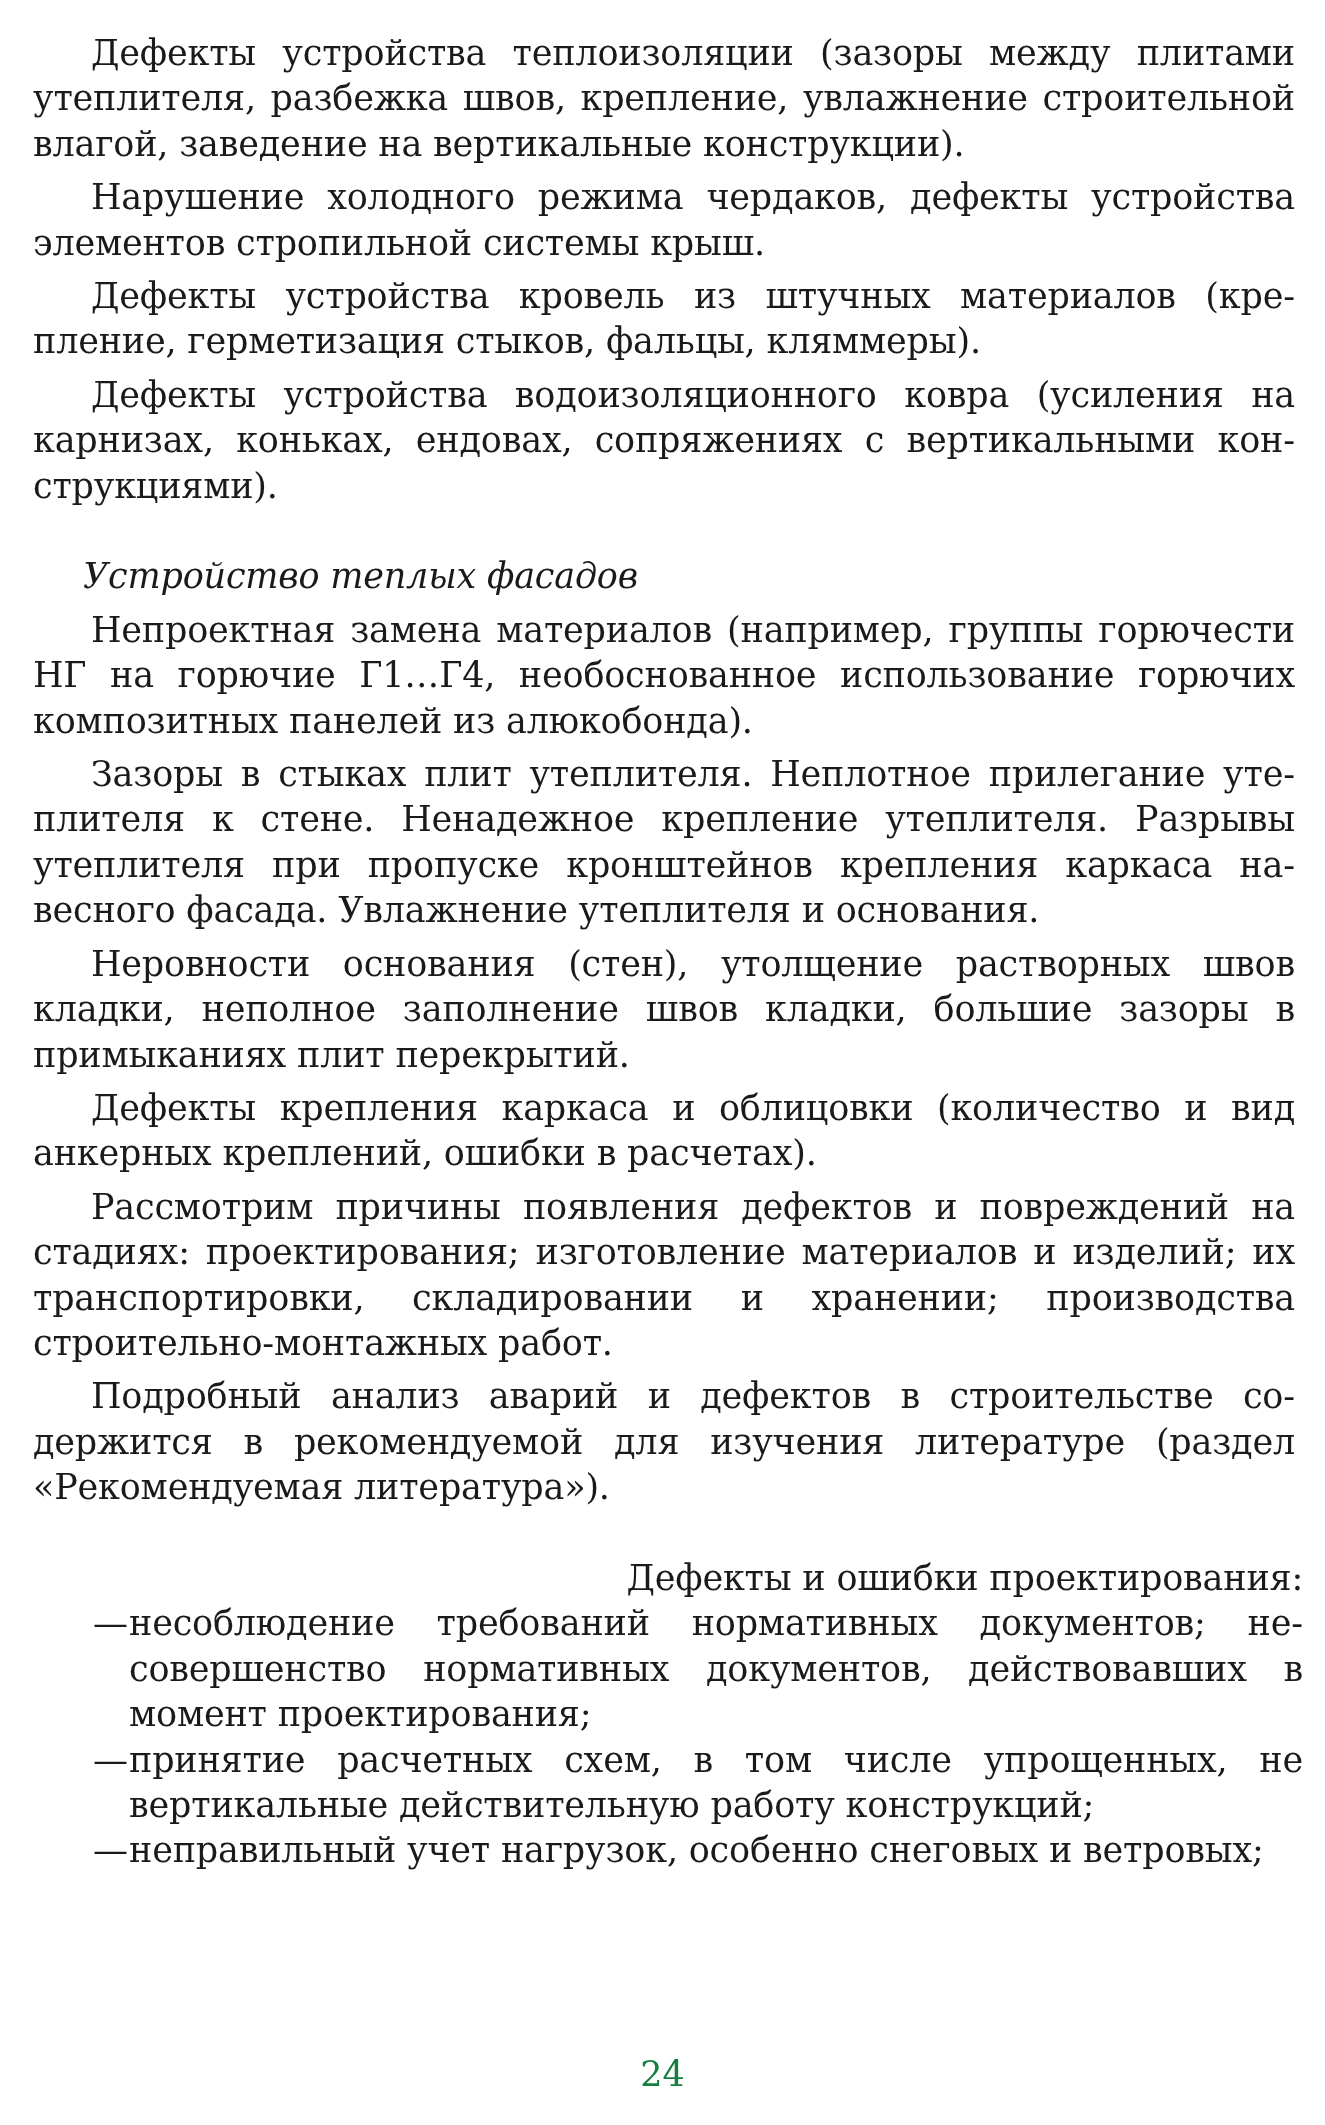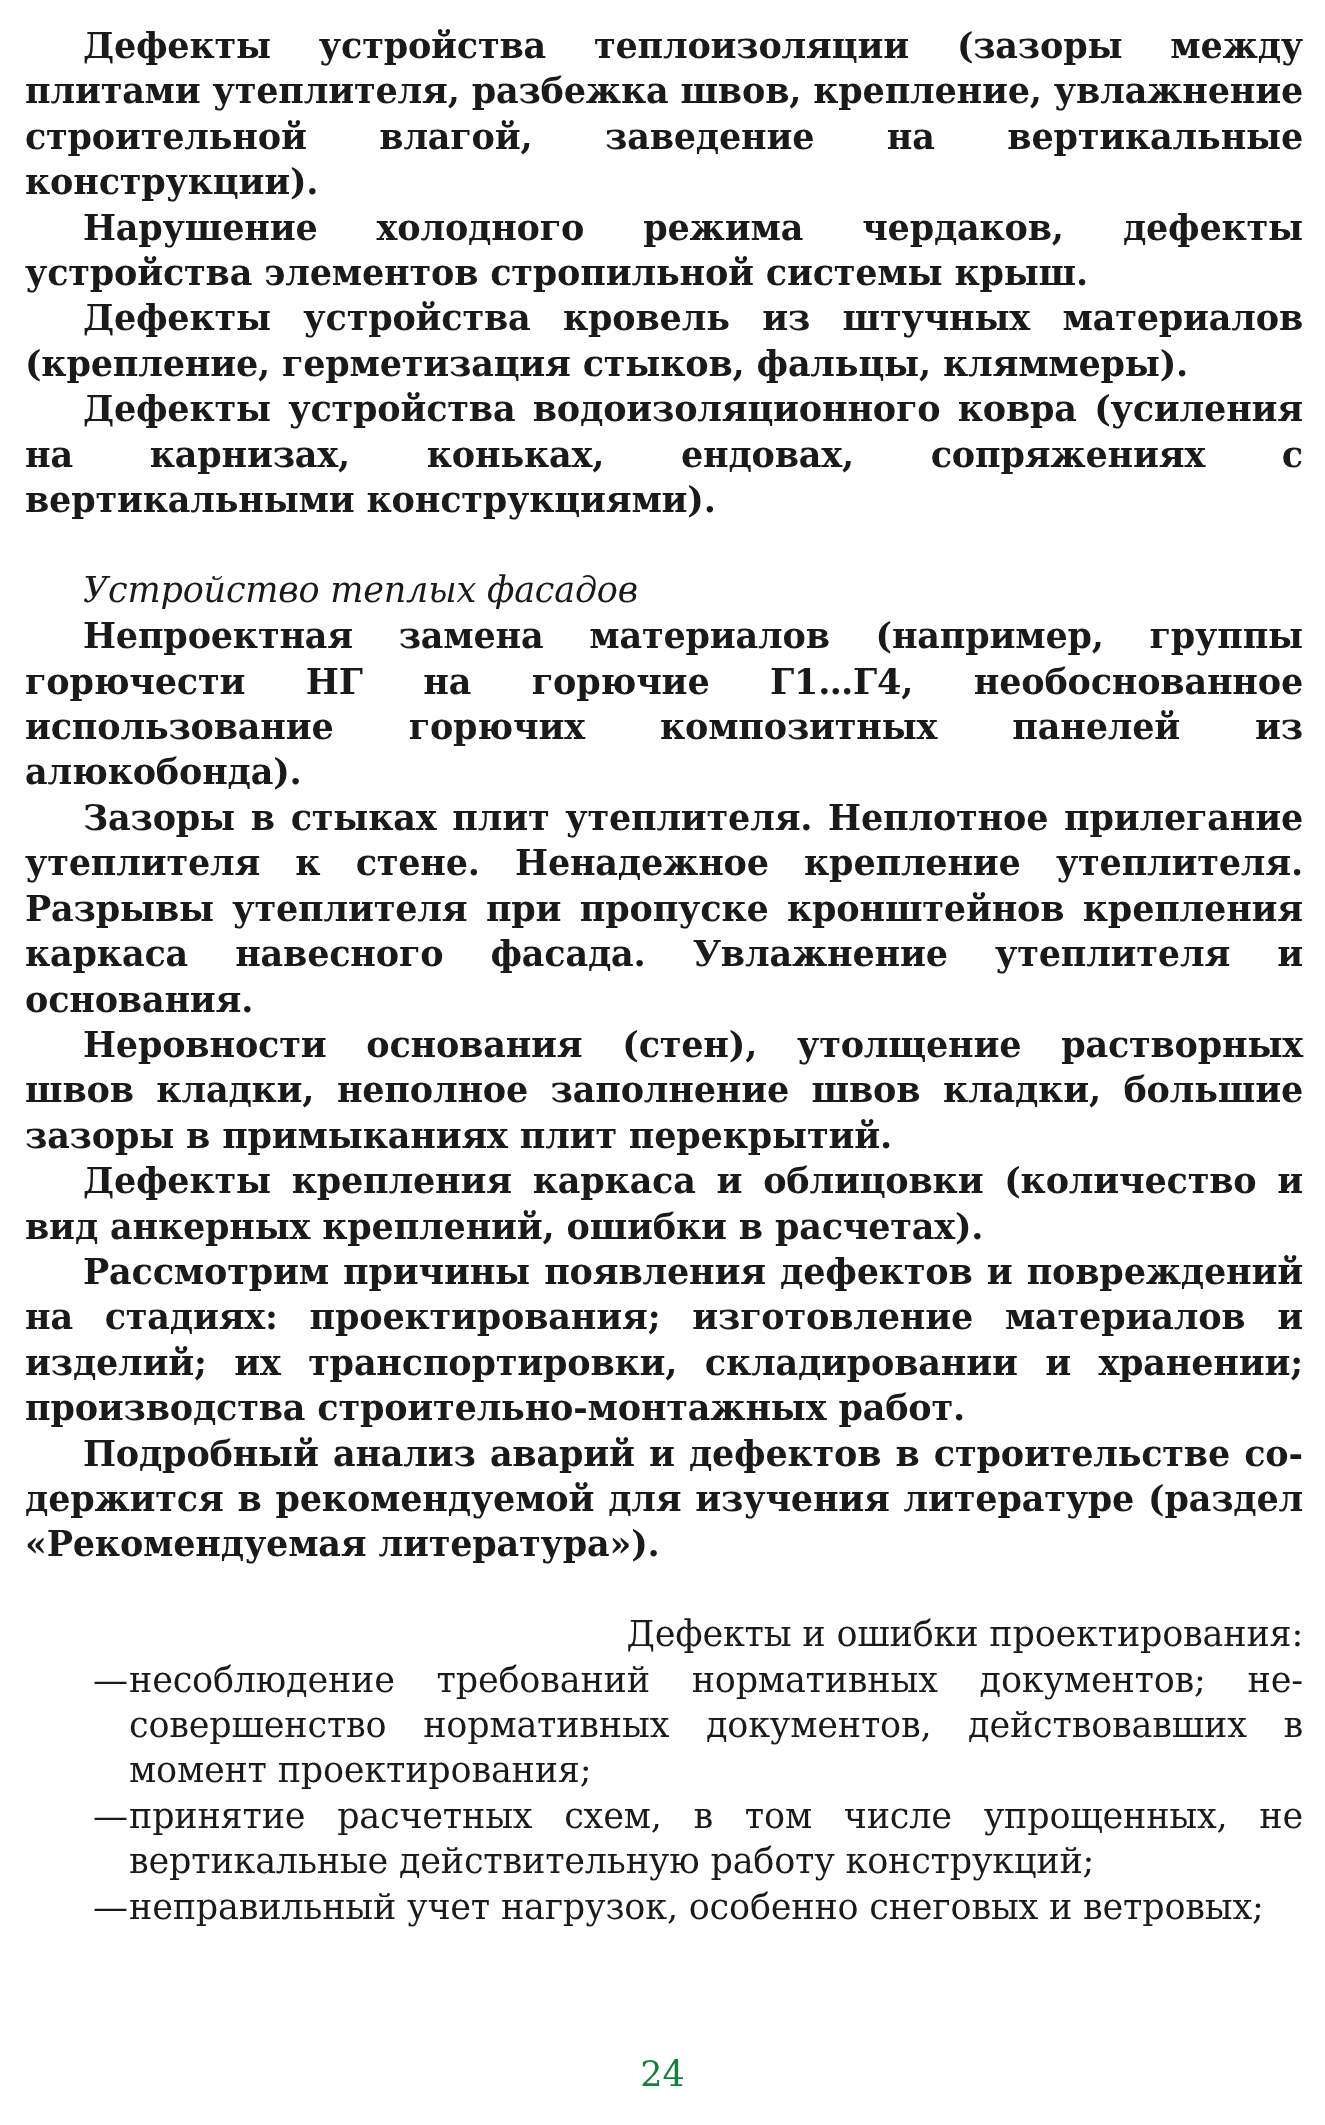--- a/index.html
+++ b/index.html
@@ -4,21 +4,21 @@
 <style>
   html, body { margin: 0; padding: 0; background: #ffffff; }
   body { width: 1325px; height: 2125px; position: relative; overflow: hidden; }
   .page {
     position: absolute; left: 25px; top: 23px; width: 1278px;
     font-family: "DejaVu Serif", "Liberation Serif", serif;
     font-size: 35px; line-height: 45.4px; color: #1a1a1a;
     text-align: justify; hyphens: manual;
     letter-spacing: -0.2px;
   }
-  .p { margin: 0; text-indent: 58px; font-weight: bold; }
+  .p { margin: 8px; text-indent: 58px; }
   .h { margin: 45.4px 0 0 0; text-indent: 58px; font-style: italic; text-align: left; }
   .list-head { margin: 45.4px 0 0 0; text-indent: 58px; text-align: right; }
   .li { margin: 0; padding-left: 104px; text-indent: -36px; }
   .li .dash { display: inline-block; width: 36px; text-indent: 0; }
   .pagenum {
     position: absolute; left: 0; width: 1325px; top: 2054px;
     text-align: center; font-family: "DejaVu Serif", "Liberation Serif", serif;
     font-size: 35px; color: #15803d;
   }
 </style>

